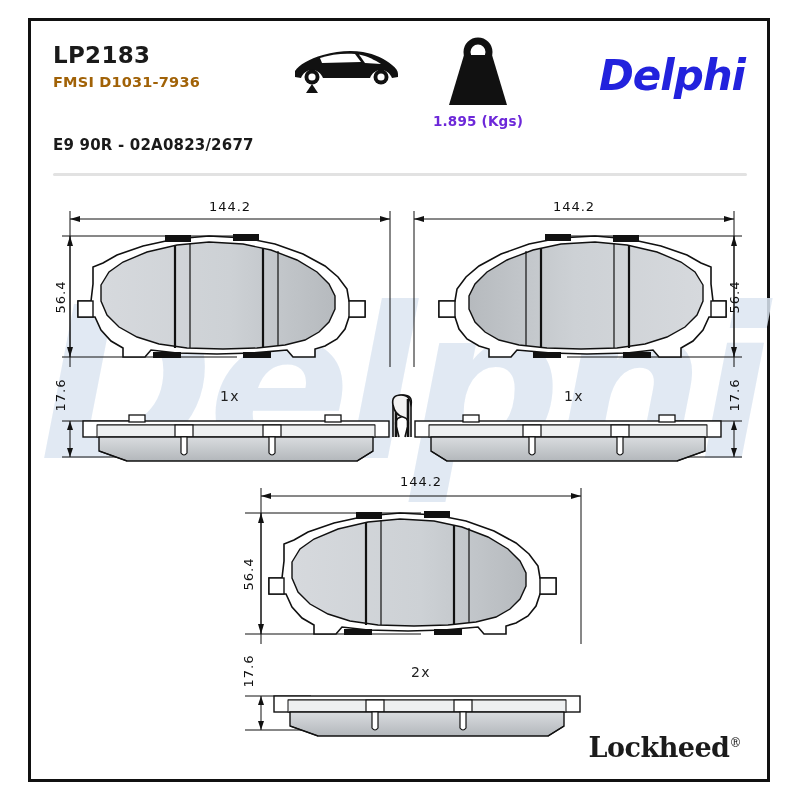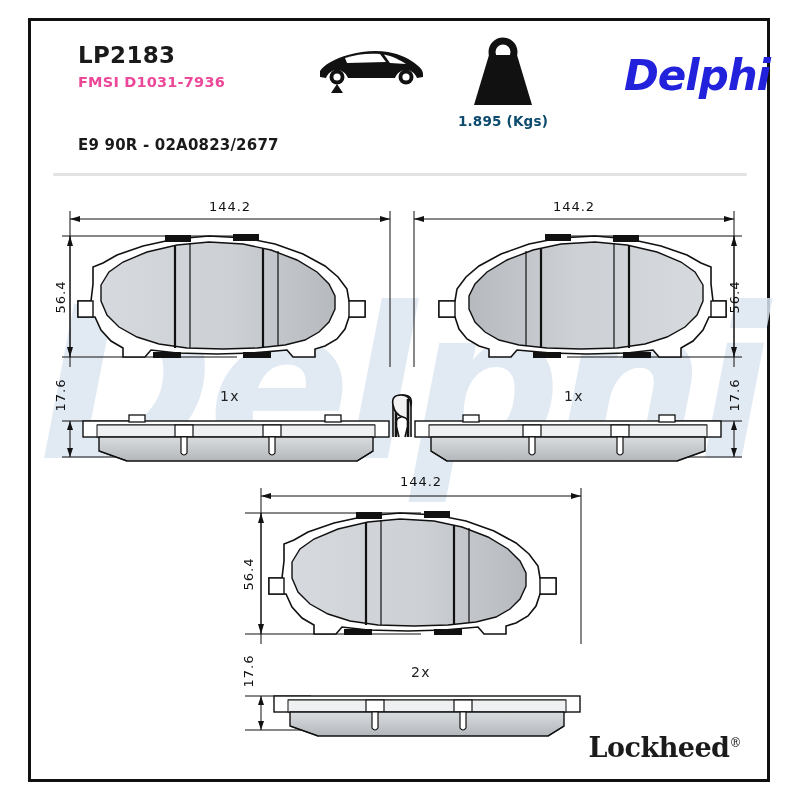--- a/index.html
+++ b/index.html
@@ -7,30 +7,30 @@
   #sheet{position:absolute;left:0;top:0;width:800px;height:800px;background:#fff;}
   #frame{position:absolute;left:28px;top:18px;width:742px;height:764px;border:3px solid #111;background:#fff;box-sizing:border-box;}
 
   
   #watermark{position:absolute;left:0;top:240px;width:742px;height:250px;
     display:flex;align-items:center;justify-content:center;overflow:hidden;pointer-events:none;}
   #watermark span{font-family:"DejaVu Sans",sans-serif;font-weight:bold;font-style:italic;
     font-size:210px;color:#dce6f2;letter-spacing:-6px;line-height:1;white-space:nowrap;opacity:.85;}
 
   
-  #header{position:absolute;left:0;top:0;width:742px;height:150px;margin-left:25px;}
+  #header{position:absolute;left:0;top:0;width:742px;height:150px;}
   #hdr-text{position:absolute;left:22px;top:20px;}
   .h-code{font-size:23px;font-weight:bold;color:#1a1a1a;letter-spacing:.3px;line-height:1.25;}
-  .h-line{font-size:14.5px;font-weight:bold;color:#ec4899;letter-spacing:.2px;line-height:1.5;margin-top:2px;}
+  .h-line{font-size:14.5px;font-weight:bold;color:#a16207;letter-spacing:.2px;line-height:1.5;margin-top:2px;}
   #hdr-approval{position:absolute;left:22px;top:115px;font-size:15px;font-weight:bold;color:#1a1a1a;letter-spacing:.2px;}
 
   #car-icon{position:absolute;left:258px;top:22px;width:115px;height:50px;}
   #weight-block{position:absolute;left:392px;top:18px;width:110px;text-align:center;}
   #weight-icon{width:78px;height:72px;margin:0 auto;display:block;}
-  #weight-label{font-size:13.5px;font-weight:bold;color:#0c4a6e;margin-top:2px;letter-spacing:.2px;}
+  #weight-label{font-size:13.5px;font-weight:bold;color:#6d28d9;margin-top:2px;letter-spacing:.2px;}
 
   #brand{position:absolute;right:28px;top:30px;font-size:42px;font-weight:bold;font-style:italic;
     color:#2222dd;letter-spacing:-1px;font-family:"DejaVu Sans",sans-serif;}
 
   #divider{position:absolute;left:22px;top:152px;width:694px;height:3px;background:#e2e2e2;border-radius:2px;}
 
   
   #drawings{position:absolute;left:0;top:158px;width:742px;height:570px;}
   .pad-unit{position:absolute;}
   svg{display:block;overflow:visible;}

